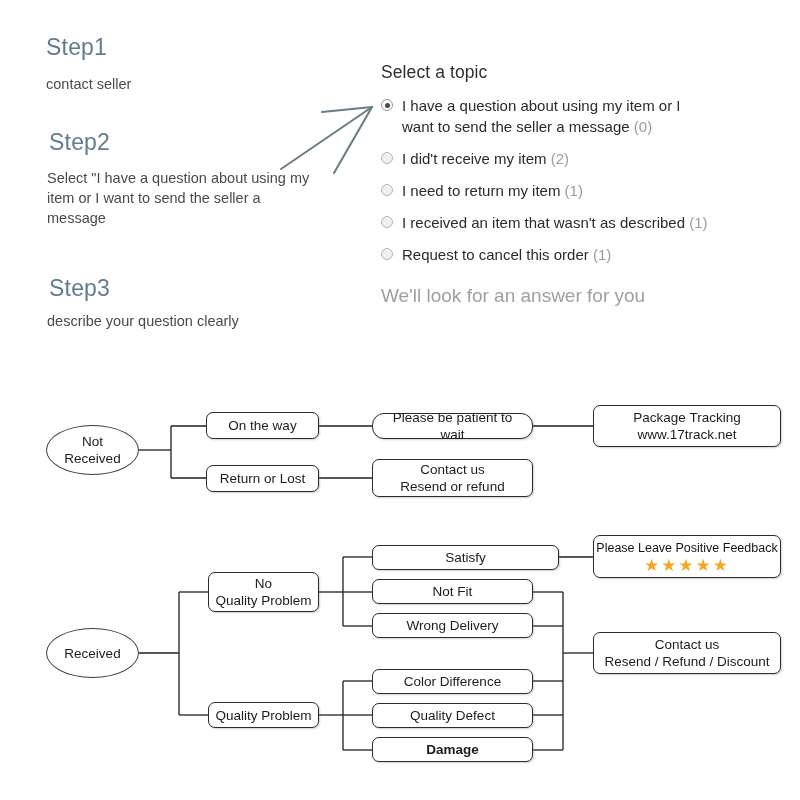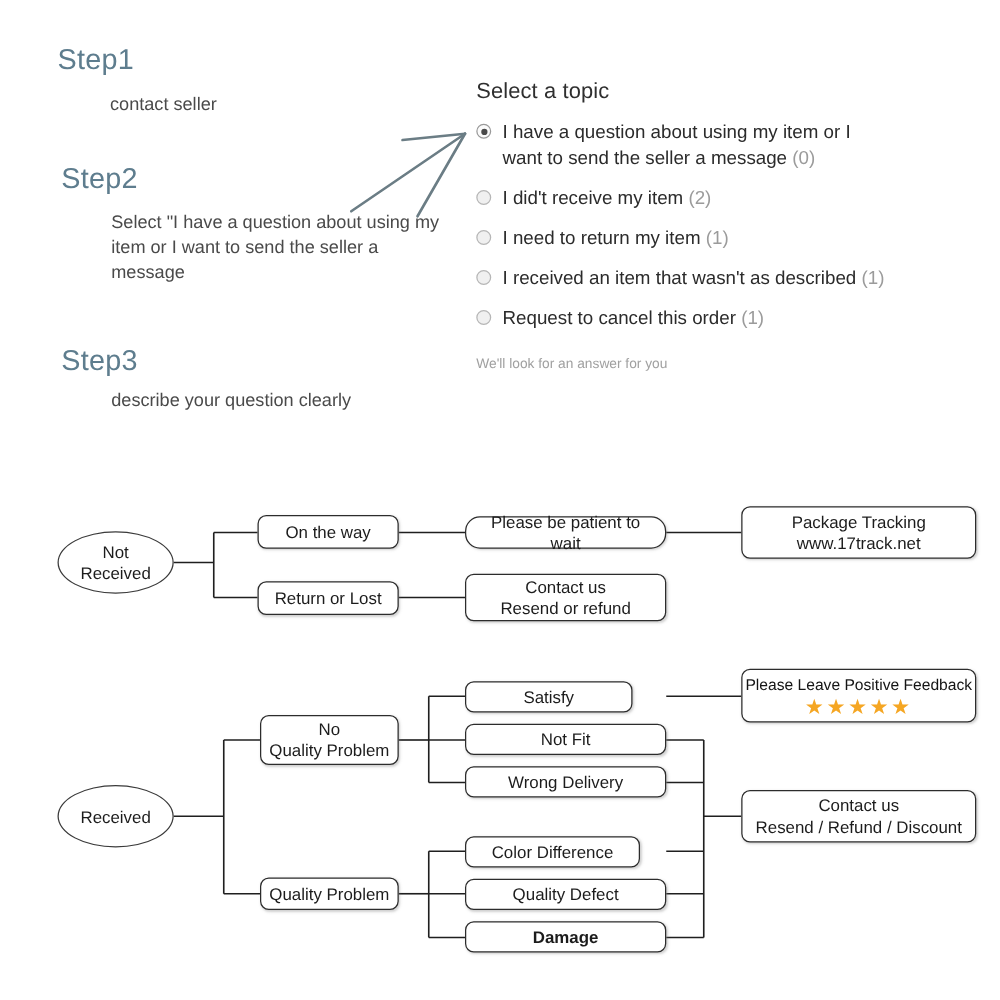--- a/index.html
+++ b/index.html
@@ -33,21 +33,20 @@
     letter-spacing: 0.2px;
     white-space: nowrap;
   }
   .step-body {
     position: absolute;
     font-family: "Liberation Sans", sans-serif;
     font-size: 14.5px;
     font-weight: 400;
     color: #4a4a4a;
     line-height: 20px;
-    margin-left: 42px;
   }
 
   #step1-heading { left: 30px; top: 34px; }
   #step1-body    { left: 30px; top: 74px; }
   #step2-heading { left: 33px; top: 129px; }
   #step2-body    { left: 31px; top: 168px; width: 270px; }
   #step3-heading { left: 33px; top: 275px; }
   #step3-body    { left: 31px; top: 311px; width: 280px; }
 
   
@@ -110,21 +109,21 @@
     margin: -2.5px 0 0 -2.5px;
     border-radius: 50%;
     background: #4a4a4a;
   }
   .topic-count {
     color: #9b9b9b;
   }
   #topic-footnote {
     margin-top: 20px;
     font-family: "Liberation Sans", sans-serif;
-    font-size: 11px;
+    font-size: 19px;
     color: #a0a0a0;
   }
 
   
   #flow-layer {
     position: absolute;
     left: 0;
     top: 0;
     width: 800px;
     height: 800px;
@@ -302,33 +301,33 @@
 
   <div class="node" style="left:192px; top:572px; width:111px; height:40px;">
     <span class="node-text">No
 Quality Problem</span>
   </div>
 
   <div class="node" style="left:192px; top:702px; width:111px; height:26px;">
     <span class="node-text">Quality Problem</span>
   </div>
 
-  <div class="node" style="left:356px; top:545px; width:134px; height:25px;">
+  <div class="node" style="left:356px; top:545px; width:187px; height:25px;">
     <span class="node-text">Satisfy</span>
   </div>
 
   <div class="node" style="left:356px; top:579px; width:161px; height:25px;">
     <span class="node-text">Not Fit</span>
   </div>
 
   <div class="node" style="left:356px; top:613px; width:161px; height:25px;">
     <span class="node-text">Wrong Delivery</span>
   </div>
 
-  <div class="node" style="left:356px; top:669px; width:140px; height:25px;">
+  <div class="node" style="left:356px; top:669px; width:161px; height:25px;">
     <span class="node-text">Color Difference</span>
   </div>
 
   <div class="node" style="left:356px; top:703px; width:161px; height:25px;">
     <span class="node-text">Quality Defect</span>
   </div>
 
   <div class="node" style="left:356px; top:737px; width:161px; height:25px;font-weight:bold;">
     <span class="node-text">Damage</span>
   </div>

